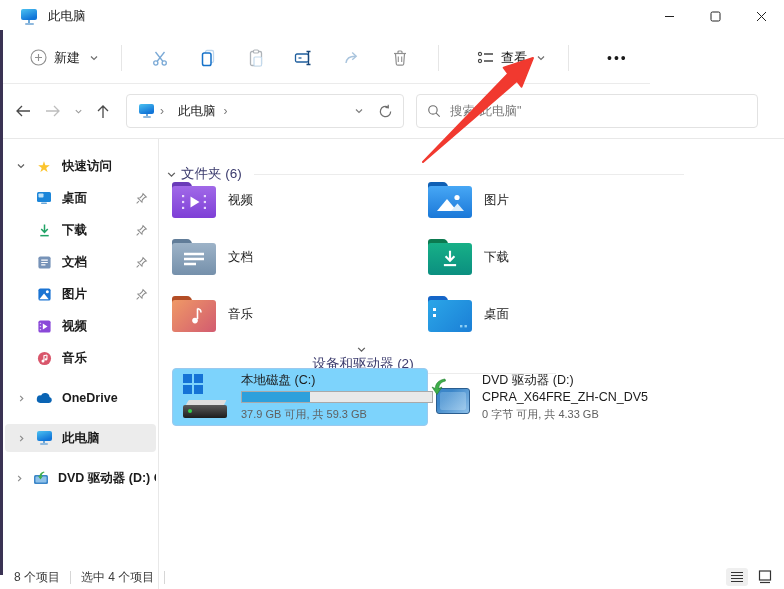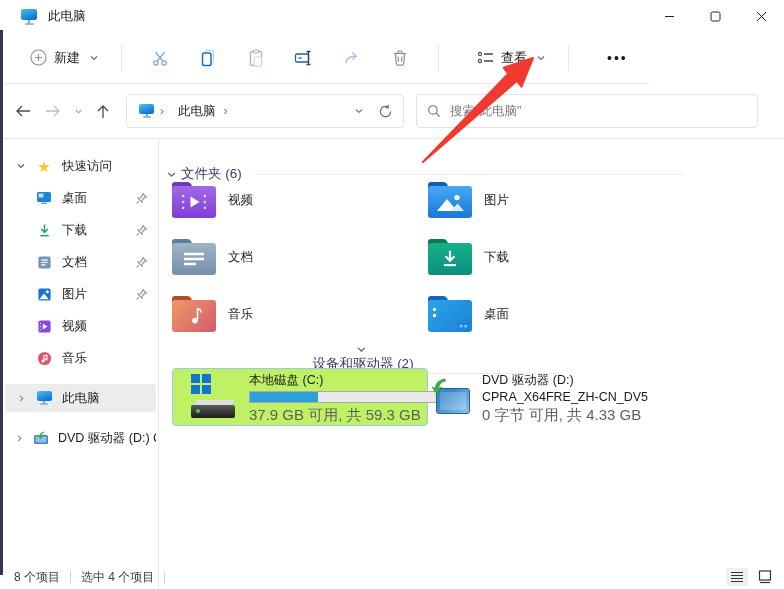--- a/index.html
+++ b/index.html
@@ -47,45 +47,45 @@
   .search-input::placeholder { color:#7a7a7a; }
 
   
   .edge-strip { position:absolute; left:0; top:30px; width:3px; height:545px; background:#3a3253; }
   .sidebar { position:absolute; left:3px; top:139px; width:155px; height:426px; padding-top:13px; overflow:hidden; }
   .side-row { display:flex; align-items:center; height:28px; margin:0 2px 4px 2px; padding-left:8px; border-radius:4px; }
   .side-row.grp { margin-top:12px; }
   .side-row.sel { background:#ececec; }
   .chev-slot { width:16px; display:flex; justify-content:center; }
   .side-icon { width:18px; display:flex; justify-content:center; margin-left:6px; }
-  .side-label { margin-left:9px; white-space:nowrap; overflow:hidden; }
+  .side-label { margin-left:9px; white-space:nowrap; overflow:hidden;font-weight:bold; }
   .pin { margin-left:auto; margin-right:8px; flex:none; }
   .star { color:#fcc42c; font-size:15px; line-height:1; }
   .pane-sep { position:absolute; left:158px; top:139px; width:1px; height:450px; background:#e8e8e8; }
 
   
   .main { position:absolute; left:158px; top:139px; width:626px; height:426px; }
   .grp-header { position:absolute; left:8px; display:flex; align-items:center; color:#3b3b6d; font-size:13.5px; }
   .grp-header .rule { height:1px; background:#ececec; width:var(--rw); margin-left:12px; }
   .grp-label { margin-left:4px; }
   .tile { position:absolute; width:250px; height:50px; display:flex; align-items:center; }
   .tile-label { margin-left:12px; }
 
   
   .folder { position:relative; width:44px; height:36px; flex:none; }
   .f-tab { position:absolute; top:0; left:0; width:20px; height:9px; border-radius:3px 5px 0 0; }
   .f-body { position:absolute; top:4px; left:0; width:44px; height:32px; border-radius:3px; display:flex; align-items:center; justify-content:center; }
 
   
   .drive-tile { position:absolute; display:flex; align-items:center; }
-  .c-tile { left:14px; top:229px; width:256px; height:58px; background:#bef264; border:1px solid #9ac9ee; border-radius:4px;padding-left:8px; }
+  .c-tile { left:14px; top:229px; width:256px; height:58px; background:#7dd3fc; border:1px solid #9ac9ee; border-radius:4px; }
   .d-tile { left:270px; top:229px; width:348px; height:58px; }
   .drive-info { display:flex; flex-direction:column; justify-content:center; margin-left:12px; }
   .drive-name { color:#1b1b1b; line-height:17px; }
-  .drive-sub { color:#5f5f5f; font-size:15px; line-height:17px; }
+  .drive-sub { color:#5f5f5f; font-size:11px; line-height:17px; }
   .bar-track { width:192px; height:12px; background:#e9e9e9; border:1px solid #a9a9a9; margin:2px 0 3px 0; }
   .bar-fill { height:100%; background:#2da0dc; }
 
   
   .hdd-icon { position:relative; width:48px; height:46px; margin-left:8px; flex:none; }
   .winlogo { position:absolute; left:2px; top:0; width:21px; height:21px; display:grid; grid-template-columns:9px 9px; grid-template-rows:9px 9px; gap:2px; }
   .winlogo span { background:#1573d6; }
   .hdd-top { position:absolute; left:6px; bottom:14px; width:38px; height:6px; background:#dedede; border-radius:1px; transform:skewX(-28deg); }
   .hdd-body { position:absolute; left:2px; bottom:2px; width:44px; height:13px; background:linear-gradient(180deg,#5a5a5a,#1d1d1d); border-radius:2px; }
   .hdd-led { position:absolute; left:7px; bottom:7px; width:4px; height:4px; border-radius:50%; background:#35d04a; }
@@ -351,20 +351,33 @@
           <circle cx="8" cy="8" r="7" fill="#d9566b"></circle>
           <path d="M10.6 4.2 L7.4 5 V10.3" fill="none" stroke="#fff" stroke-width="1.2"></path>
           <circle cx="6.4" cy="10.6" r="1.6" fill="#fff"></circle>
           <path d="M10.6 4.2 V8.6" stroke="#fff" stroke-width="1.2"></path>
           <circle cx="9.6" cy="8.9" r="1.3" fill="#fff"></circle>
         </svg>
     </span>
     <span class="side-label">音乐</span>
   </div>
 
+  <div class="side-row grp">
+    <span class="chev-slot">
+        <svg width="9" height="9" viewBox="0 0 10 10">
+          <path d="M3.5 2 L6.5 5 L3.5 8" fill="none" stroke="#8a8a8a" stroke-width="1.2"></path>
+        </svg>
+      </span>
+    <span class="side-icon">
+      <svg width="17" height="12" viewBox="0 0 17 12">
+          <path d="M4.2 11 H13 a3 3 0 0 0 .6-5.9 A4.6 4.6 0 0 0 5 3.4 A3.6 3.6 0 0 0 4.2 11 Z" fill="#0a64b4"></path>
+        </svg>
+    </span>
+    <span class="side-label">OneDrive</span>
+  </div>
 
   <div class="side-row grp sel">
     <span class="chev-slot">
         <svg width="9" height="9" viewBox="0 0 10 10">
           <path d="M3.5 2 L6.5 5 L3.5 8" fill="none" stroke="#8a8a8a" stroke-width="1.2"></path>
         </svg>
       </span>
     <span class="side-icon">
       <span class="addr-mon" style="margin:0;">
           <span class="mon-scr" style="display:block;width:15px;height:10px;"></span>

